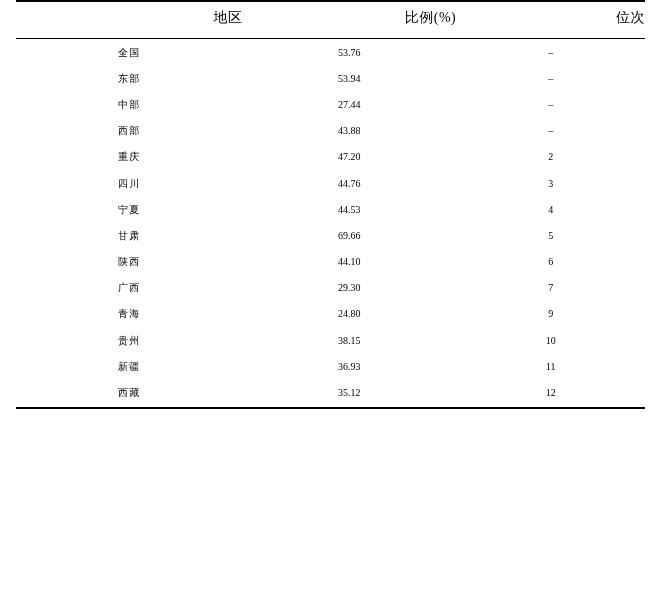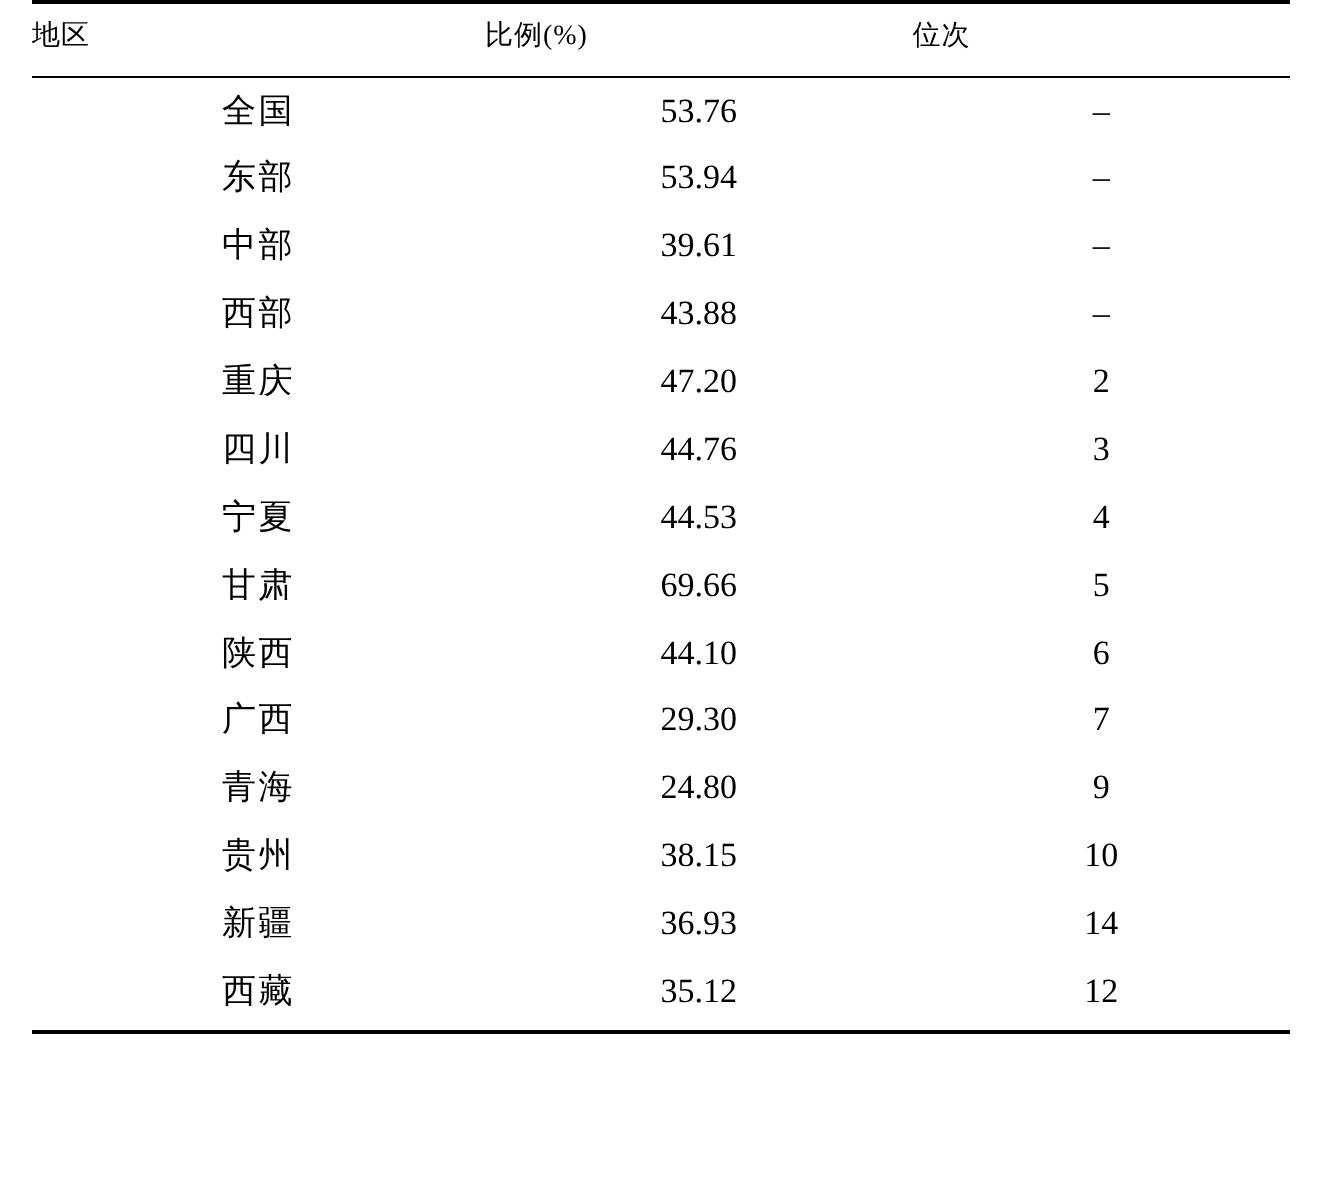--- a/index.html
+++ b/index.html
@@ -25,30 +25,30 @@
     border-collapse: collapse;
     table-layout: fixed;
   }
   table.data-table col.c-region { width: 36%; }
   table.data-table col.c-ratio  { width: 34%; }
   table.data-table col.c-rank   { width: 30%; }
 
   thead th {
     font-weight: normal;
     font-size: 14px;
-    text-align: left;
+    text-align: right;
     padding: 7px 0 11px 0;
     letter-spacing: 0.5px;
   }
   thead tr.header-row {
     border-top: 2px solid #000;
     border-bottom: 1px solid #000;
   }
   tbody td {
-    font-size: 17px;
+    font-size: 10px;
     text-align: center;
     padding: 7.6px 0 7.6px 0;
     line-height: 1.1;
   }
   tbody td.region {
     letter-spacing: 1.2px;
   }
   tbody td.ratio, tbody td.rank {
     font-family: "Liberation Serif", "DejaVu Serif", serif;
   }
@@ -86,21 +86,21 @@
         <td class="ratio">53.76</td>
         <td class="rank">–</td>
       </tr>
       <tr>
         <td class="region">东部</td>
         <td class="ratio">53.94</td>
         <td class="rank">–</td>
       </tr>
       <tr>
         <td class="region">中部</td>
-        <td class="ratio">39.61</td>
+        <td class="ratio">27.44</td>
         <td class="rank">–</td>
       </tr>
       <tr>
         <td class="region">西部</td>
         <td class="ratio">43.88</td>
         <td class="rank">–</td>
       </tr>
       <tr>
         <td class="region">重庆</td>
         <td class="ratio">47.20</td>
@@ -137,21 +137,21 @@
         <td class="rank">9</td>
       </tr>
       <tr>
         <td class="region">贵州</td>
         <td class="ratio">38.15</td>
         <td class="rank">10</td>
       </tr>
       <tr>
         <td class="region">新疆</td>
         <td class="ratio">36.93</td>
-        <td class="rank">14</td>
+        <td class="rank">11</td>
       </tr>
       <tr class="last-row">
         <td class="region">西藏</td>
         <td class="ratio">35.12</td>
         <td class="rank">12</td>
       </tr>
     </tbody>
   </table>
   <div class="bottom-rule"></div>
 

